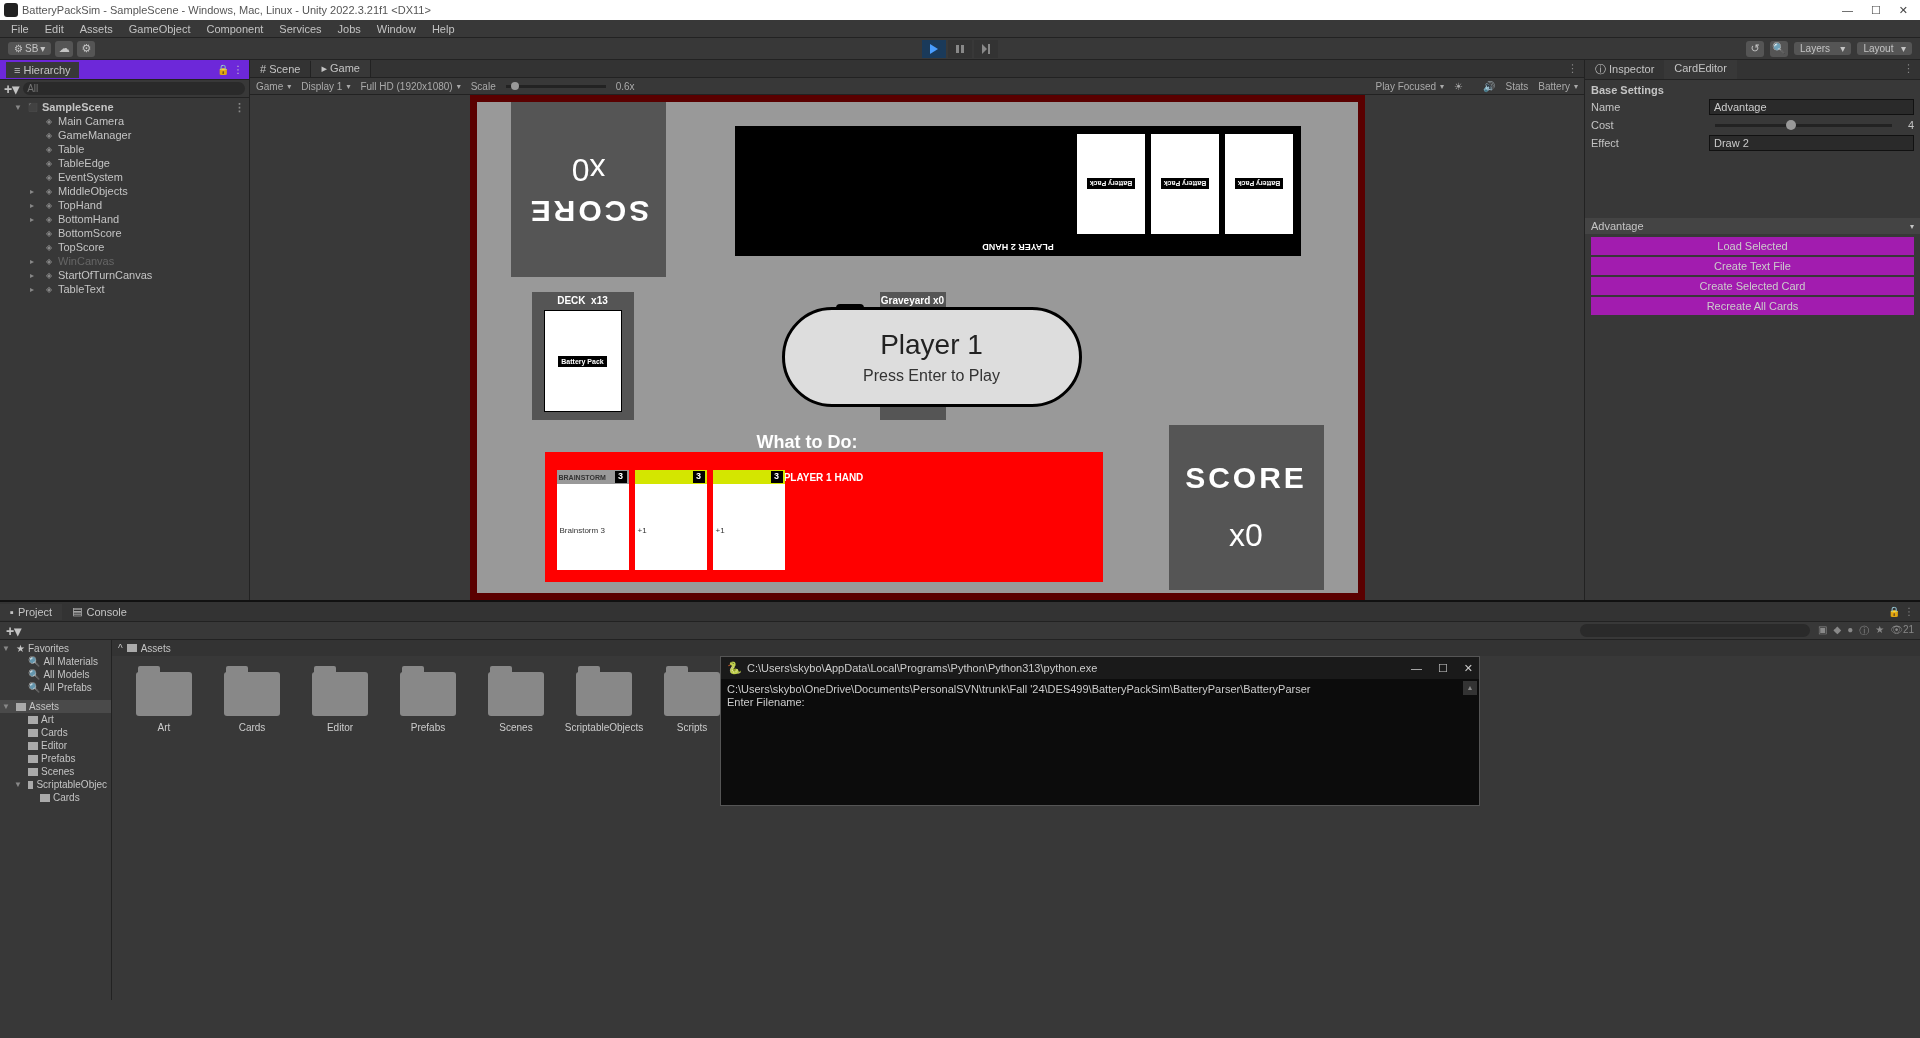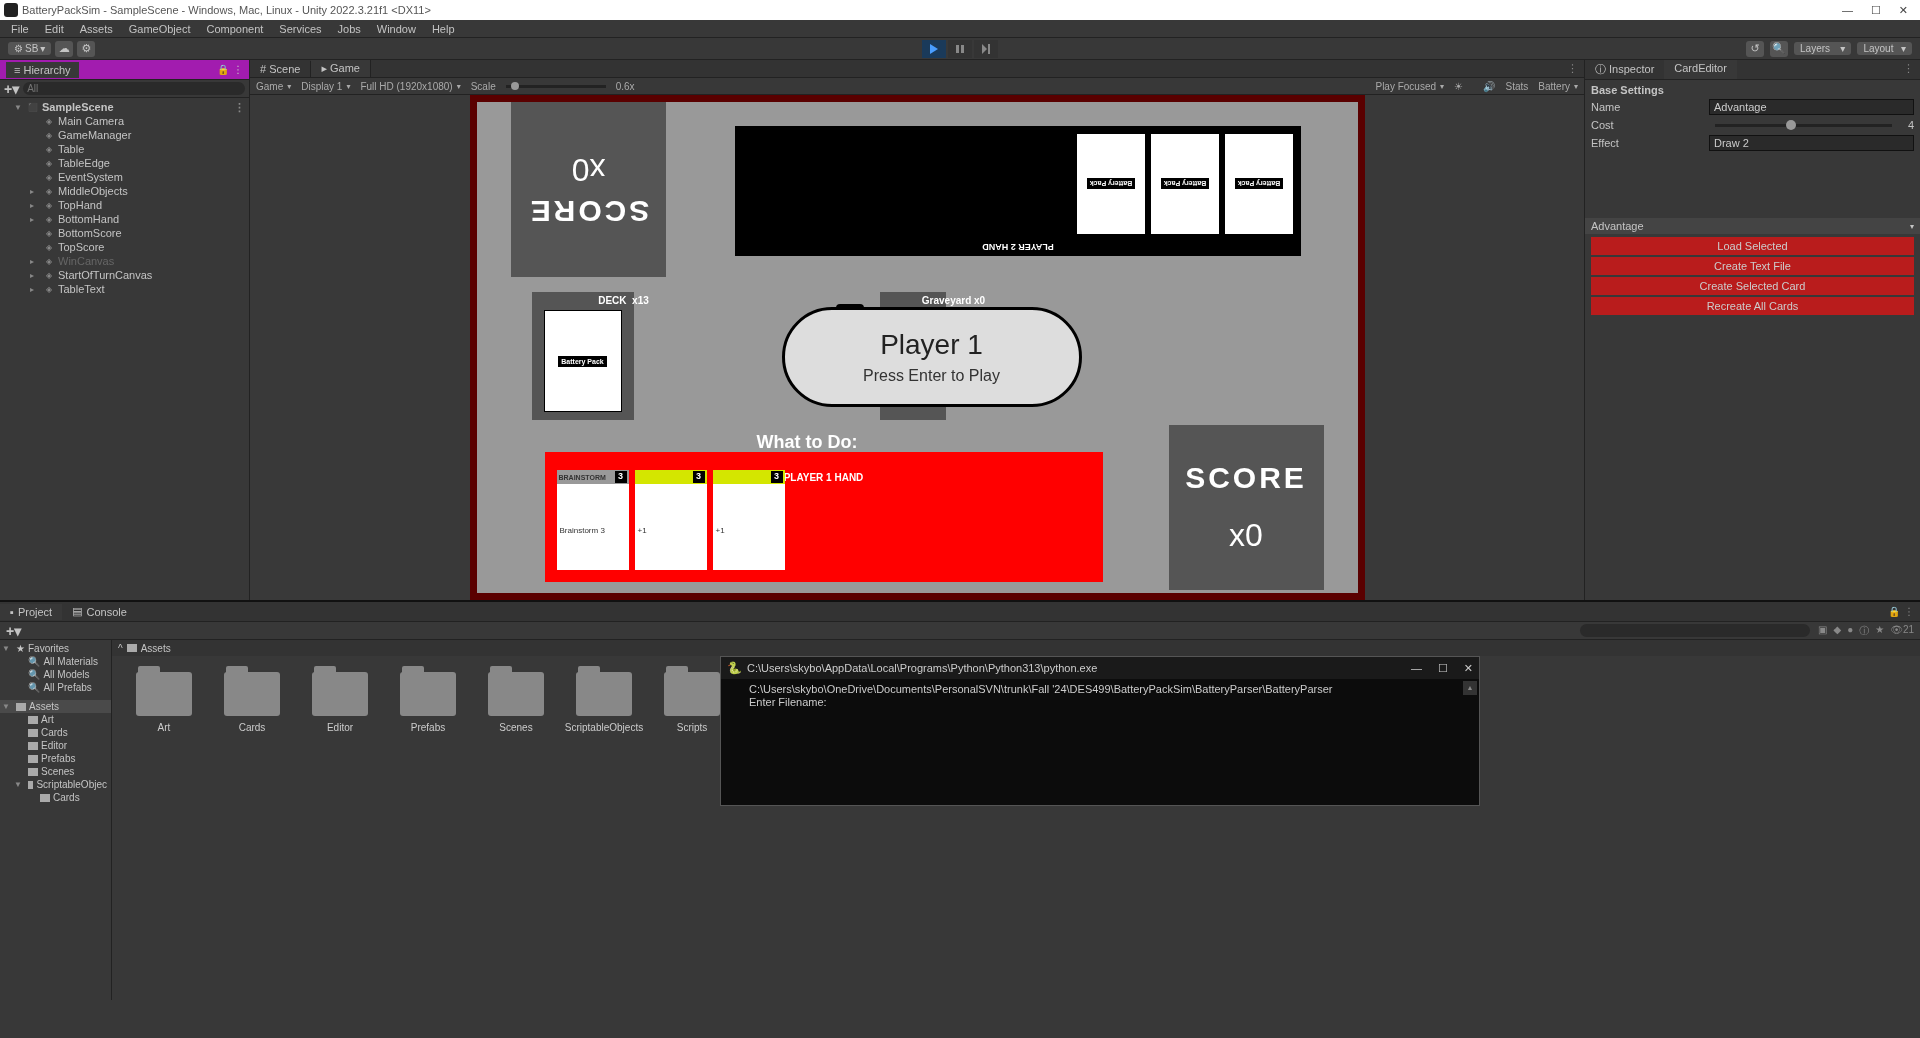--- a/index.html
+++ b/index.html
@@ -23,21 +23,21 @@
 .toolbar .center { position: absolute; left: 50%; transform: translateX(-50%); display: flex; gap: 2px; }
 .toolbar .play-btn { width: 24px; height: 18px; background: #333; display: flex; align-items: center; justify-content: center; }
 .toolbar .play-btn.active { background: #1a3a5a; }
 .toolbar .right { margin-left: auto; display: flex; gap: 6px; align-items:center; }
 
 
 .main { display: flex; height: 540px; }
 
 
 .hierarchy { width: 250px; background: #383838; border-right: 1px solid #222; display:flex; flex-direction:column;}
-.panel-tab { height: 20px; background: #a21caf; display: flex; align-items: center; padding: 0 6px; border-bottom:1px solid #222;}
+.panel-tab { height: 20px; background: #6d28d9; display: flex; align-items: center; padding: 0 6px; border-bottom:1px solid #222;}
 .panel-tab .tab { padding: 2px 8px; background: #383838; font-size:11px;}
 .panel-tab .lock { margin-left:auto; font-size:10px;}
 .hierarchy-toolbar { height:18px; display:flex; align-items:center; padding:0 4px; gap:4px; border-bottom:1px solid #222;}
 .hierarchy-toolbar input { background: #2a2a2a; border:none; color:#888; font-size:10px; padding:1px 4px; width: 100%; border-radius:8px;}
 .plus { font-size:14px; font-weight:bold; }
 .tree { padding: 2px 0; overflow-y:auto; flex:1;}
 .tree-item { padding: 1px 4px 1px 28px; display: flex; align-items: center; gap: 4px; height:14px; position:relative;}
 .tree-item.root { padding-left: 28px; font-weight:bold;}
 .tree-item .arrow { position:absolute; left:14px; width:8px; font-size:8px; color:#888;}
 .tree-item.child { padding-left: 44px; }
@@ -65,21 +65,21 @@
 .score-top { position:absolute; left:34px; top:0; width:155px; height:175px; background:#555; color:#fff; display:flex; flex-direction:column; align-items:center; justify-content:center; transform:rotate(180deg);}
 .score-top .label { font-size:30px; font-weight:bold; letter-spacing:3px;}
 .score-top .val { font-size:32px; margin-top:6px;}
 .p2hand { position:absolute; left:258px; top:24px; width:566px; height:130px; background:#000; color:#fff;}
 .p2hand .label { position:absolute; bottom:4px; width:100%; text-align:center; font-size:9px; font-weight:bold; transform:rotate(180deg);}
 .p2cards { position:absolute; right:8px; top:8px; display:flex; gap:6px;}
 .p2card { width:68px; height:100px; background:#fff; display:flex; align-items:center; justify-content:center; transform:rotate(180deg);}
 .p2card .cbadge { background:#000; color:#fff; font-size:7px; padding:2px 3px; font-weight:bold;}
 
 .midrow { position:absolute; left:55px; top:190px; display:flex; gap:8px;}
-.zone { background:#555; color:#fff; position:relative;padding-left:41px;}
+.zone { background:#555; color:#fff; position:relative;}
 .zone .zlabel { position:absolute; top:3px; width:100%; text-align:center; font-size:10px; font-weight:bold;}
 .deck { width:102px; height:128px;}
 .deck .card { position:absolute; left:12px; top:18px; width:78px; height:102px; background:#fff; border:1px solid #000; display:flex; align-items:center; justify-content:center;}
 .deck .card .cbadge { background:#000; color:#fff; font-size:7px; padding:2px 3px; font-weight:bold;}
 .revealed { width:230px; height:128px;}
 .turn-area { width:230px; height:128px; background:transparent; position:relative;}
 .turn-badge1 { position:absolute; right:8px; top:12px; width:28px; height:28px; background:#000; color:#fff; font-size:16px; font-weight:bold; display:flex;align-items:center;justify-content:center; border-radius:4px;}
 .turn-badge2 { position:absolute; right:8px; top:76px; width:28px; height:28px; background:#000; color:#fff; font-size:16px; font-weight:bold; display:flex;align-items:center;justify-content:center; border-radius:4px;}
 .stack { width:86px; height:128px;}
 .graveyard { width:66px; height:128px;}
@@ -113,21 +113,21 @@
 .inspector-body { padding:2px 6px;}
 .section-header { font-size:11px; font-weight:bold; padding:2px 0;}
 .prop-row { display:flex; align-items:center; height:18px; font-size:11px;}
 .prop-row .plabel { width:118px;}
 .prop-row input[type=text] { background:#2a2a2a; border:1px solid #111; color:#ccc; padding:1px 4px; flex:1; font-size:11px;}
 .prop-row .slider { flex:1; height:3px; background:#222; position:relative; margin:0 6px;}
 .prop-row .slider .thumb { width:10px; height:10px; background:#999; border-radius:50%; position:absolute; top:-4px; left:40%;}
 .prop-row .sval { width:16px; text-align:right;}
 .dropdown-row { background:#444; padding:2px 6px; margin:6px -6px 2px; display:flex; align-items:center;}
 .dropdown-row::after { content:"▾"; margin-left:auto; font-size:8px;}
-.insp-btn { background:#b91c1c; border:none; color:#ccc; width:100%; padding:3px; margin:1px 0; font-size:11px; cursor:pointer;}
+.insp-btn { background:#a21caf; border:none; color:#ccc; width:100%; padding:3px; margin:1px 0; font-size:11px; cursor:pointer;}
 
 
 .project { height: 400px; background:#383838; border-top:2px solid #111; display:flex; flex-direction:column;}
 .project .tabs { height:20px; display:flex; background:#333; border-bottom:1px solid #222; align-items:center;}
 .project .tabs .tab { padding:2px 10px; display:flex; align-items:center; gap:4px;}
 .project .tabs .tab.active { background:#383838;}
 .project .tabs .right-icons { margin-left:auto; padding-right:6px; font-size:10px; color:#888;}
 .project-toolbar { height:18px; display:flex; align-items:center; padding:0 6px; border-bottom:1px solid #222;}
 .project-toolbar .plus { font-size:14px;}
 .project-toolbar input { margin-left:auto; background:#2a2a2a; border:none; color:#888; padding:1px 8px; width:230px; border-radius:8px; font-size:10px;}
@@ -147,21 +147,21 @@
 .asset-item { display:flex; flex-direction:column; align-items:center; gap:6px; width:64px;}
 .folder-icon { width:56px; height:44px; background:#888; border-radius:3px; position:relative;}
 .folder-icon::before { content:""; position:absolute; top:-6px; left:2px; width:22px; height:8px; background:#888; border-radius:2px 2px 0 0;}
 .asset-label { font-size:10px; text-align:center; color:#ccc;}
 
 
 .terminal { position:absolute; left:720px; top:656px; width:760px; height:150px; background:#0c0c0c; border:1px solid #555; z-index:100;}
 .terminal-title { height:22px; background:#1a1a1a; display:flex; align-items:center; padding:0 6px; font-size:11px; color:#ccc;}
 .terminal-title .ticon { width:14px; height:14px; margin-right:6px; display:inline-block; font-size:12px;}
 .terminal-title .tcontrols { margin-left:auto; display:flex; gap:16px; font-size:11px;}
-.terminal-body { padding:4px 6px; font-family: "Consolas", monospace; font-size:11px; color:#ccc; white-space:pre; position:relative; height:calc(100% - 22px);margin-left:22px;}
+.terminal-body { padding:4px 6px; font-family: "Consolas", monospace; font-size:11px; color:#ccc; white-space:pre; position:relative; height:calc(100% - 22px);}
 .terminal-body .scrollbar { position:absolute; right:2px; top:2px; width:14px; height:14px; background:#333;}
 .terminal-body .scrollbar::after { content:"▲"; font-size:7px; color:#888; display:block; text-align:center; line-height:14px;}
 
 svg.play { width:10px; height:10px; fill:#4a9eff;}
 svg.pause { width:10px; height:10px; fill:#888;}
 svg.step { width:10px; height:10px; fill:#888;}
 </style>
 </head>
 <body>
 

